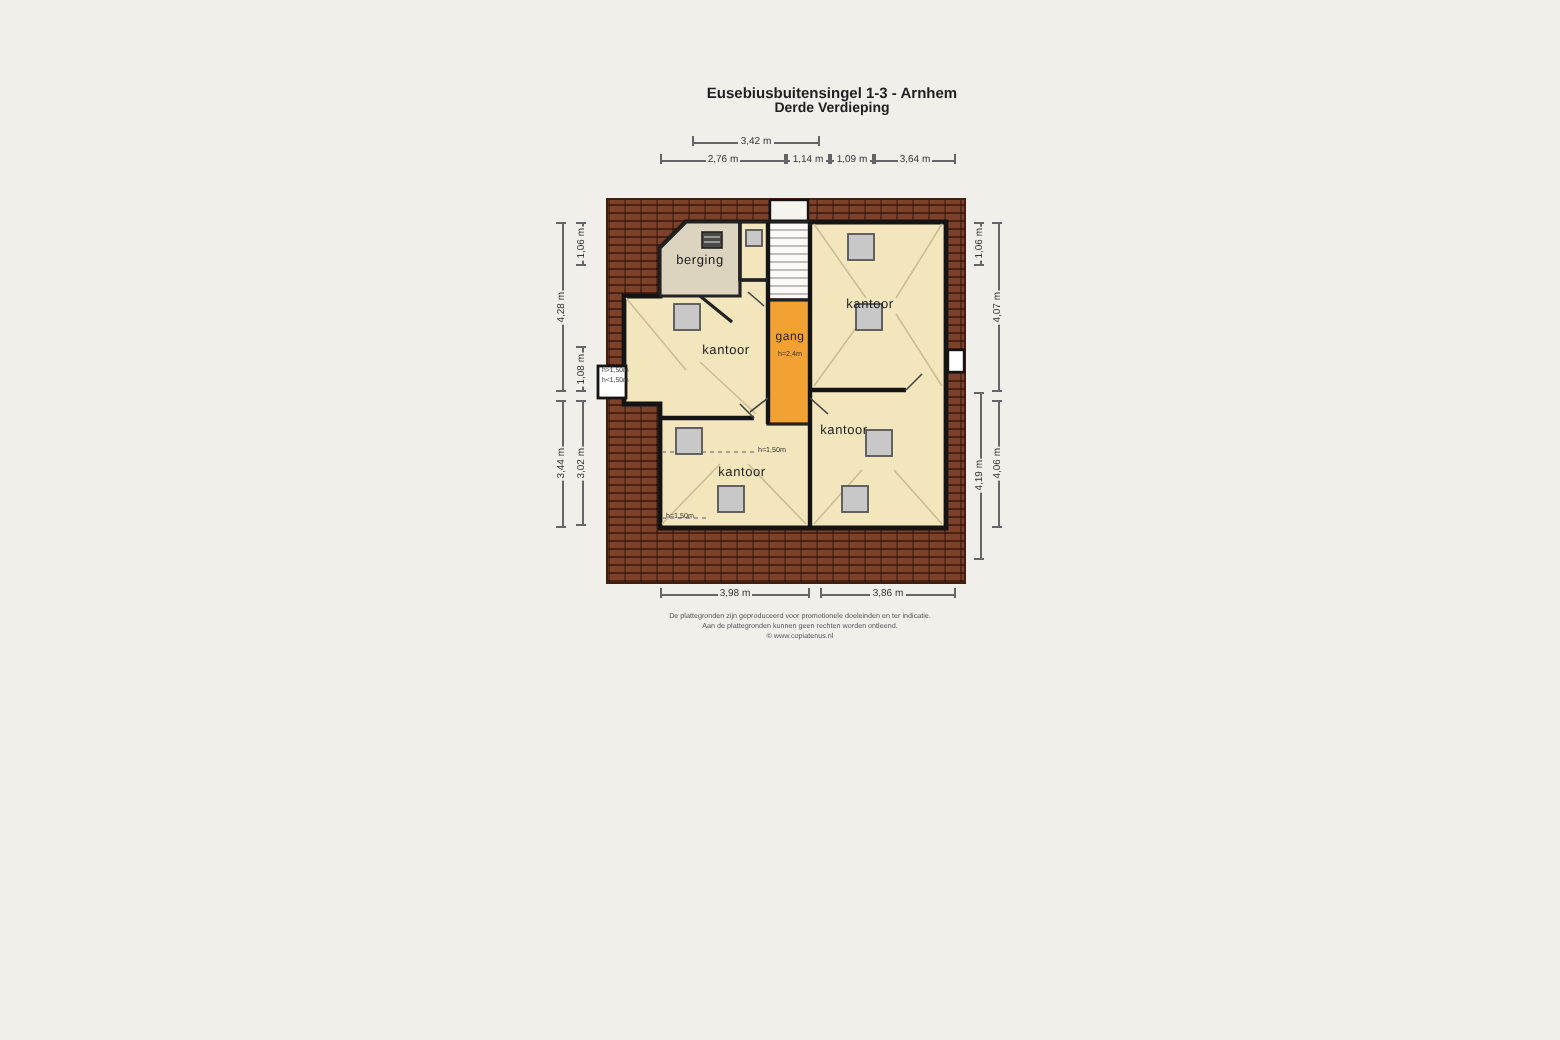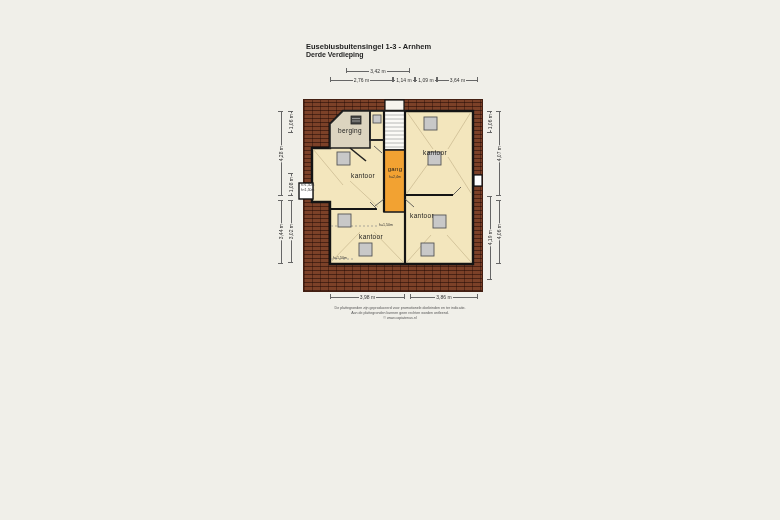--- a/index.html
+++ b/index.html
@@ -1,20 +1,20 @@
 <!DOCTYPE html>
 <html><head>
 <meta charset="utf-8">
 <style>
   html,body{margin:0;padding:0;}
   body{width:780px;height:520px;background:#f0efe9;position:relative;overflow:hidden;
        font-family:"Liberation Sans", sans-serif;}
   .abs{position:absolute;}
   
-  .title{left:306px;top:43px;width:220px;text-align:left;color:#1f1f1f;}
+  .title{left:306px;top:43px;width:220px;text-align:center;color:#1f1f1f;}
   .title .t1{font-size:7.5px;font-weight:bold;line-height:8px;}
   .title .t2{font-size:7px;font-weight:bold;line-height:8px;}
   
   .dim{position:absolute;display:flex;align-items:center;justify-content:center;}
   .dimh::before{content:"";position:absolute;left:0;right:0;top:50%;border-top:0.7px solid #666;}
   .dimv::before{content:"";position:absolute;top:0;bottom:0;left:50%;border-left:0.7px solid #666;}
   .dim .tick{position:absolute;background:#666;}
   .dimh .tick{top:50%;margin-top:-2.5px;width:1px;height:5px;}
   .dimh .tk1{left:0;} .dimh .tk2{right:0;}
   .dimv .tick{left:50%;margin-left:-2.5px;width:5px;height:1px;}

